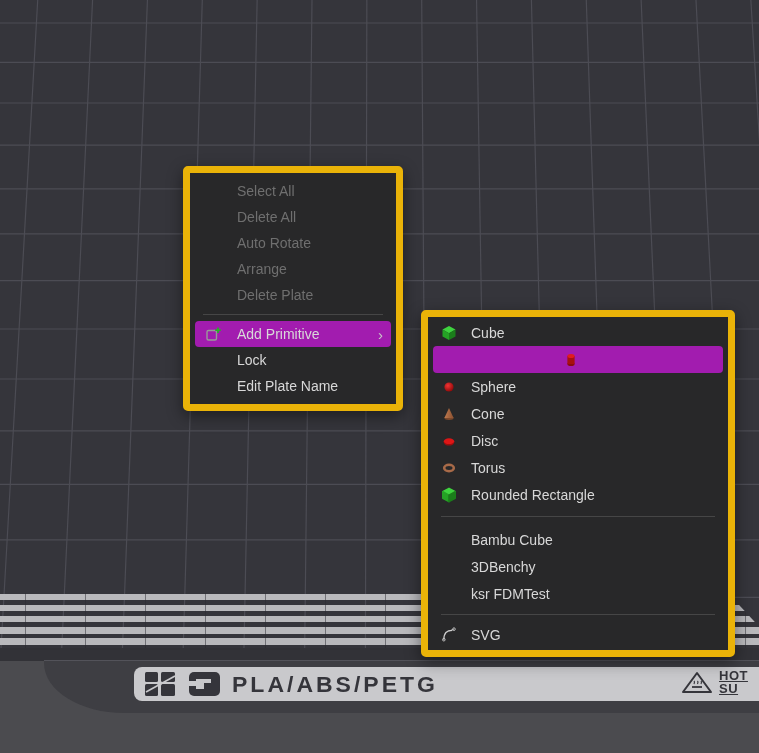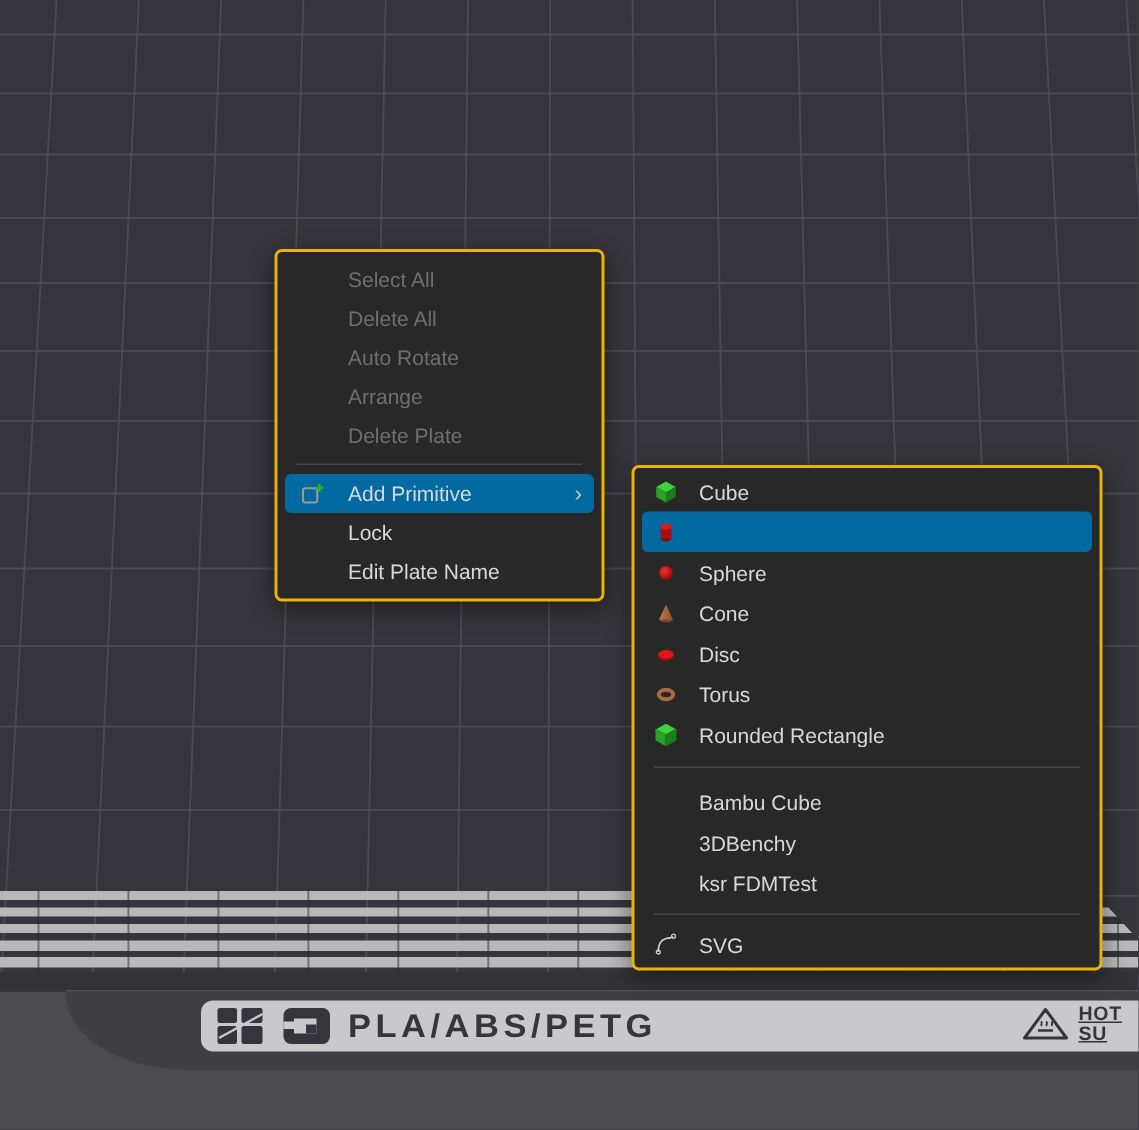--- a/index.html
+++ b/index.html
@@ -30,33 +30,33 @@
   .label-strip { position:absolute; left:134px; top:667px; right:-30px; height:34px;
                  background:#c9c9cc; border-radius:8px 0 0 8px;
                  display:flex; align-items:center; padding:0 10px; gap:10px; }
   .strip-text { font-size:23px; font-weight:bold; letter-spacing:3px; color:#35353b;
                 transform:scaleY(.95); white-space:nowrap; }
   .hot-group { position:absolute; left:546px; top:3px; display:flex; align-items:center; gap:5px; }
   .hot-text { font-size:13px; font-weight:bold; color:#35353b; line-height:.95;
               letter-spacing:.5px; white-space:nowrap;text-decoration:underline; }
 
   
-  .menu { position:absolute; background:#282829; border:2px solid #eab308; border-radius:5px;
+  .menu { position:absolute; background:#282829; border:7px solid #eab308; border-radius:5px;
           box-shadow:0 5px 16px rgba(0,0,0,.45); padding:5px; z-index:10; color:#d8d8d8;
           font-size:14px; }
   .menu-1 { left:183px; top:166px; width:220px; }
   .menu-2 { left:403px; top:310px; width:314px; padding-top:2px; padding-bottom:2px; z-index:11;margin-left:18px; }
   .mi { display:flex; align-items:center; height:26px; padding:0 8px; border-radius:4px;
         white-space:nowrap; }
   .menu-2 .mi { height:27px; }
   .mi .icon-col { width:20px; margin-right:14px; display:flex; align-items:center; justify-content:center; flex:0 0 auto; }
   .menu-2 .mi .icon-col { width:16px; }
   .mi .lbl { flex:1 1 auto; overflow:hidden; }
   .mi.disabled { color:#6f6f6f; }
-  .mi.hl { background:#0369a1; }
+  .mi.hl { background:#a21caf;justify-content:center; }
   .mi .arrow { color:#c9c9c9; font-size:15px; margin-left:8px; }
   .sep { height:1px; background:#464646; margin:6px 8px; }
   .menu-2 .sep-a { margin:8px 8px 9px 8px; }
   .menu-2 .sep-b { margin:7px 8px 6px 8px; }
 </style>
 </head>
 <body>
 
 <div class="viewport">
 

